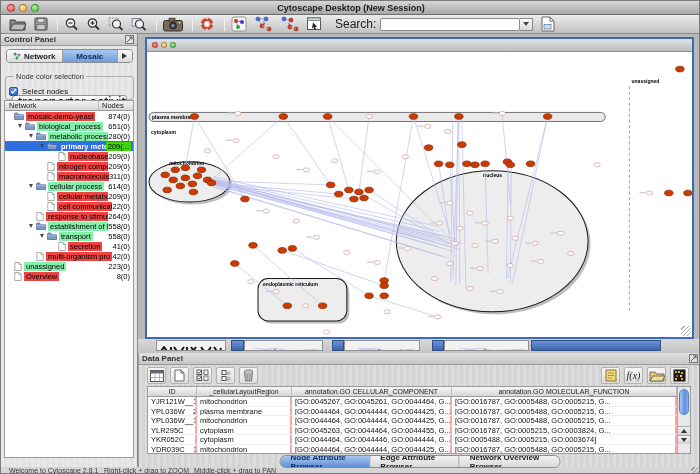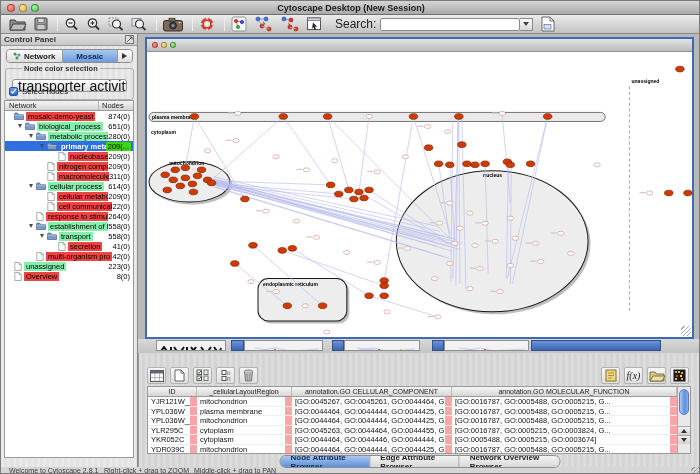--- a/index.html
+++ b/index.html
@@ -24,21 +24,21 @@
 
 #control-panel{position:absolute;left:0;top:33px;width:137px;height:433px;background:repeating-linear-gradient(90deg,#e9e9e9 0 3px,#e2e2e2 3px 6px);border-right:1px solid #8a8a8a}
 .panel-header{position:absolute;left:0;top:0;right:0;height:12px;background:linear-gradient(#e2e2e2,#c6c6c6);border-bottom:1px solid #9a9a9a;display:flex;align-items:center;justify-content:space-between;padding:0 3px}
 .panel-header span{font-size:8px;font-weight:bold;color:#333}
 #cp-tabs{position:absolute;left:5px;top:15px;width:127px;height:14px;display:flex;border:1px solid #8d8d8d;border-radius:4px;overflow:hidden;background:#e6e6e6}
 .cptab{flex:1;display:flex;align-items:center;justify-content:center;gap:3px;font-size:8px;font-weight:bold;color:#222;background:linear-gradient(#fbfbfb,#dcdcdc);border-right:1px solid #9d9d9d}
 .cptab.sel{background:linear-gradient(#a9c7f0,#6f9ddd);color:#0d2c5c}
 .cptab.arrbtn{flex:0 0 14px;border-right:none}
 .rtri{width:0;height:0;border:3.5px solid transparent;border-left:5px solid #333;margin-left:2px}
 #ncs-group{position:absolute;left:4px;top:30px;width:129px;height:36px;border:1px solid #b0b0b0;border-radius:3px}
-#ncs-group legend{font-size:7.5px;font-weight:bold;color:#333;margin-left:16px;padding:0 2px}
+#ncs-group legend{font-size:7.5px;font-weight:normal;color:#333;margin-left:8px;padding:8px 2px}
 #combo{position:absolute;left:6px;top:6px;width:115px;height:13px;border:1px solid #949494;border-radius:3px;background:linear-gradient(#ffffff,#dadada);display:flex;align-items:center;overflow:hidden}
 #combo .cval{flex:1;font-size:14px;color:#111;padding-left:5px;white-space:nowrap}
 #combo .cbtn{width:11px;height:13px;background:linear-gradient(#8db3ef,#4472cf);display:flex;align-items:center;justify-content:center;border-left:1px solid #3c62ad}
 #selnodes{position:absolute;left:8px;top:53px;display:flex;align-items:center;gap:4px}
 #selnodes .cb{width:9px;height:9px;border-radius:2px;background:linear-gradient(#6c9cf0,#2f64cc);border:1px solid #2a55a8;display:flex;align-items:center;justify-content:center}
 #selnodes span{font-size:8px;color:#111}
 #tree-wrap{position:absolute;left:3px;top:66px;right:3px;bottom:9px;background:#fff;border:1px solid #9a9a9a}
 #tree-header{display:flex;height:10px;background:linear-gradient(#f4f4f4,#d4d4d4);border-bottom:1px solid #9a9a9a;font-size:7.5px;color:#222}
 #tree-header .h1{flex:1;padding-left:4px;border-right:1px solid #b5b5b5}
 #tree-header .h2{width:34px;padding-left:3px}
@@ -70,21 +70,21 @@
 
 #data-panel{position:absolute;left:137px;top:352px;width:563px;height:114px;background:repeating-linear-gradient(90deg,#dcdcdc 0 3px,#d4d4d4 3px 6px);border-left:1px solid #9a9a9a}
 #dp-toolbar{position:absolute;left:8px;right:8px;top:13px;height:19px;display:flex;align-items:center}
 .dpbtn{width:19px;height:17px;border:1px solid #b2b2b2;border-radius:2px;background:linear-gradient(#f6f6f6,#dedede);display:flex;align-items:center;justify-content:center;margin-right:4px}
 #dp-right{margin-left:auto;display:flex}
 #dp-table{position:absolute;left:8px;right:10px;top:33px;height:68px;background:#fff;border:1px solid #9a9a9a;display:flex}
 #tgrid{flex:1;overflow:hidden}
 .thead{display:flex;height:10px;background:linear-gradient(#f6f6f6,#d6d6d6);border-bottom:1px solid #9a9a9a}
 .thead div{font-size:7px;color:#222;text-align:center;border-right:1px solid #bcbcbc;overflow:hidden;white-space:nowrap;padding-top:1px}
 .trowd{display:flex;height:9.6px;border-bottom:1px solid #f0f0f0}
-.trowd div{font-size:7.5px;color:#111;white-space:nowrap;overflow:hidden;padding:0 0 0 3px;border-right:7px solid #fca5a5}
+.trowd div{font-size:7.5px;color:#111;white-space:nowrap;overflow:hidden;padding:0 0 0 3px;border-right:2px solid #fca5a5}
 .c0{width:49px}.c1{width:95px}.c2{width:160px}.c3{flex:1}
 #tscroll{width:13px;border-left:1px solid #aaa;background:#e9e9e9;position:relative}
 #tthumb{position:absolute;left:1px;top:2px;width:10px;height:26px;border-radius:5px;background:linear-gradient(90deg,#a9c9f5,#5f8fdd 60%,#88b0ea);border:1px solid #5d7fbf}
 .sarr{position:absolute;left:0;width:12px;height:9px;background:linear-gradient(#f2f2f2,#d2d2d2);border-top:1px solid #aaa;display:flex;align-items:center;justify-content:center}
 .sarr.up{bottom:18px}.sarr.dn{bottom:9px}
 .striu{width:0;height:0;border:3px solid transparent;border-bottom:4px solid #333;margin-bottom:3px}
 .strid{width:0;height:0;border:3px solid transparent;border-top:4px solid #333;margin-top:3px}
 #dp-tabs{position:absolute;left:50%;transform:translateX(-50%);top:102px;height:13px;display:flex;border:1px solid #8d8d8d;border-radius:7px;overflow:hidden}
 .dptab{display:flex;align-items:center;padding:0 10px;font-size:8px;font-weight:bold;color:#222;background:linear-gradient(#f3f3f3,#d8d8d8);border-right:1px solid #9d9d9d}
 .dptab.sel{background:linear-gradient(#a9c7f0,#5e8fd8);color:#0d2c5c}
@@ -709,20 +709,27 @@
     <div class="mthumb" style="left:306px;width:85px"><svg width="83" height="9">
           <path d="M2,7 L35,2 L60,7 M14,2 L50,7 M25,6 L80,3" stroke="#b7bbee" stroke-width=".7" fill="none"></path>
           <circle cx="40" cy="4" r="1" fill="#cf3a00"></circle>
           <circle cx="64" cy="5" r="1" fill="#cf3a00"></circle>
         </svg></div>
     <div class="mcap" style="left:393px;width:130px"></div>
   </div>
 </div>
 
 <div id="data-panel">
+  <div class="panel-header">
+    <span>Data Panel</span>
+    <svg width="9" height="9" viewBox="0 0 9 9">
+        <rect x=".5" y=".5" width="8" height="8" fill="#e0e0e0" stroke="#777"></rect>
+        <path d="M2,7 L7,2 M4.5,2 H7 V4.5" stroke="#555" fill="none"></path>
+      </svg>
+  </div>
   <div id="dp-toolbar">
     <div class="dpbtn">
         <svg width="14" height="12" viewBox="0 0 14 12">
           <rect x=".5" y=".5" width="13" height="11" fill="#fff" stroke="#555"></rect>
           <rect x=".5" y=".5" width="13" height="3" fill="#667"></rect>
           <line x1="5" y1="3.5" x2="5" y2="11.5" stroke="#999" stroke-width=".7"></line>
           <line x1="9.5" y1="3.5" x2="9.5" y2="11.5" stroke="#999" stroke-width=".7"></line>
           <line x1=".5" y1="7.5" x2="13.5" y2="7.5" stroke="#999" stroke-width=".7"></line>
         </svg>
       </div>

